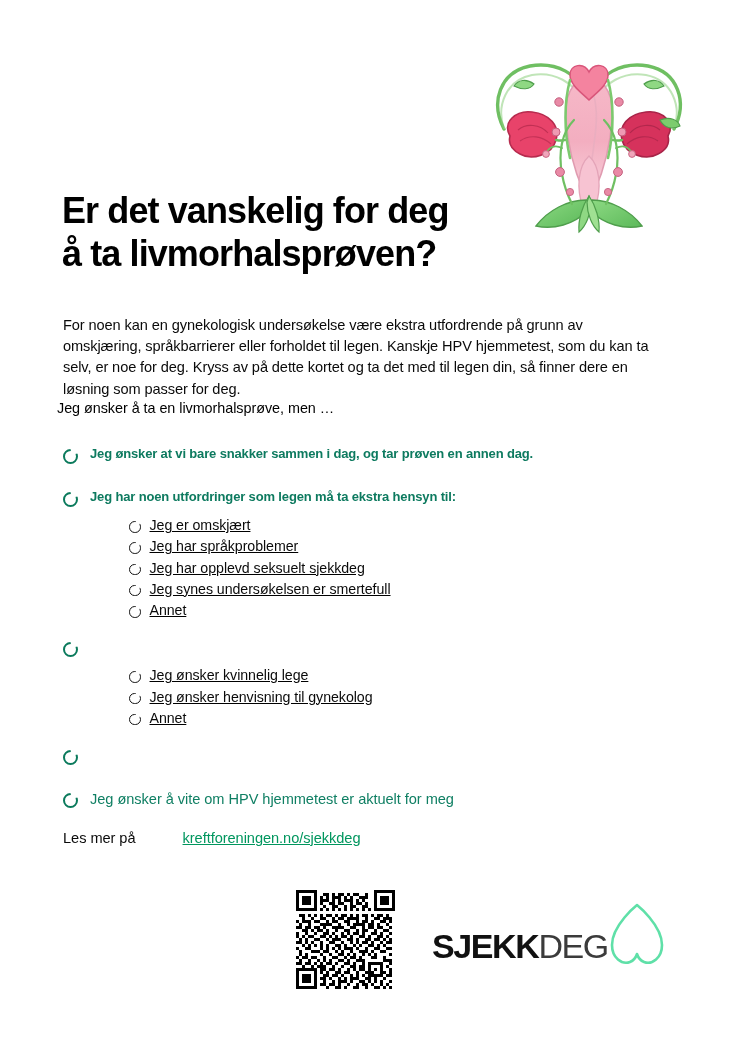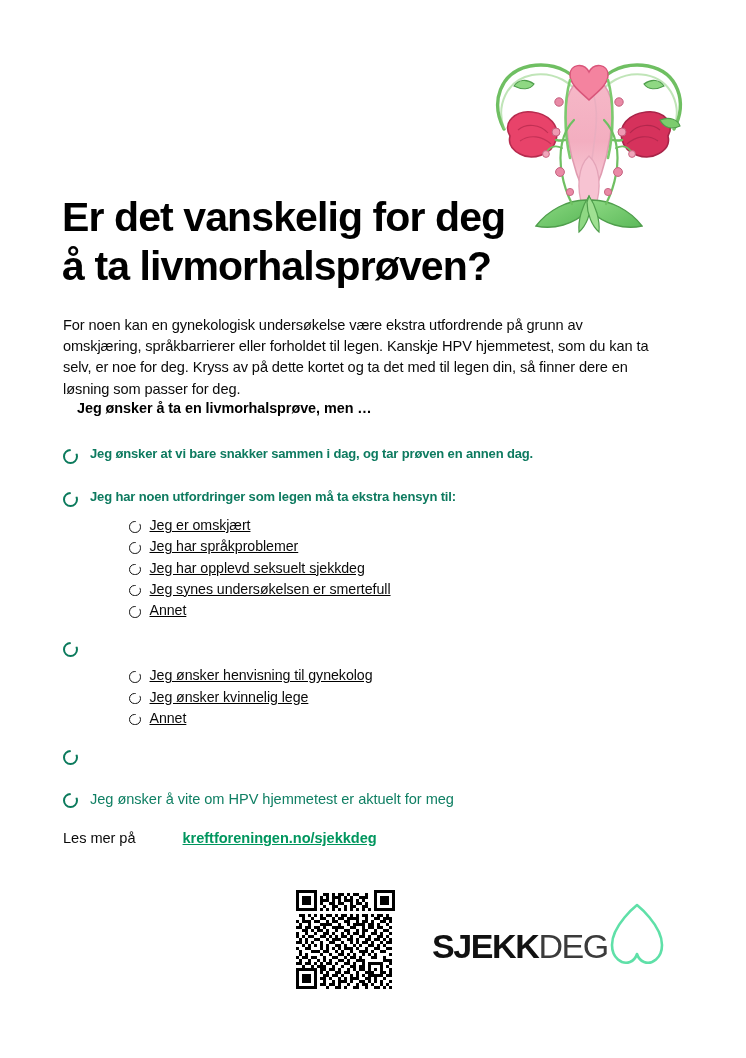--- a/index.html
+++ b/index.html
@@ -43,21 +43,21 @@
   .illustration svg { display: block; width: 100%; height: 100%; }
 
   
   .headline {
     position: absolute;
     left: 62px;
     top: 166px;
     width: 520px;
     font-family: "Liberation Sans", sans-serif;
     font-weight: bold;
-    font-size: 41px;
+    font-size: 36px;
     line-height: 1.18;
     letter-spacing: -0.9px;
     color: #000000;
   }
   .headline .l2 { display: block; }
 
   
   .intro {
     position: absolute;
     left: 63px;
@@ -65,24 +65,24 @@
     width: 594px;
     font-size: 14.6px;
     line-height: 1.47;
     color: #0a0a0a;
     letter-spacing: -0.1px;
   }
 
   
   .leadin {
     position: absolute;
-    left: 77px;
+    left: 57px;
     top: 400px;
     font-size: 14.4px;
-    font-weight: bold;
+    font-weight: normal;
     color: #000000;
     letter-spacing: -0.05px;
   }
 
   
   .checklist {
     position: absolute;
     left: 63px;
     top: 446px;
     width: 620px;
@@ -170,21 +170,21 @@
   
   .readmore {
     position: absolute;
     left: 63px;
     top: 830px;
     font-size: 14.6px;
     color: #0a0a0a;
     letter-spacing: -0.05px;
   }
   .readmore .url {
-    font-weight: bold;
+    font-weight: normal;
     color: #00965e;
     padding-left: 43px;
   }
 
   
   .qr {
     position: absolute;
     left: 296px;
     top: 890px;
     width: 99px;
@@ -355,25 +355,25 @@
 
     <div class="grp-gap"></div>
 
     <div class="grp">
       <div class="row main tight">
         <span class="bullet green"></span>
       </div>
       <div class="sublist">
         <div class="row sub">
           <span class="bullet black"></span>
-          <span class="lbl-black">Jeg ønsker henvisning til gynekolog</span>
+          <span class="lbl-black">Jeg ønsker kvinnelig lege</span>
         </div>
         <div class="row sub">
           <span class="bullet black"></span>
-          <span class="lbl-black">Jeg ønsker kvinnelig lege</span>
+          <span class="lbl-black">Jeg ønsker henvisning til gynekolog</span>
         </div>
         <div class="row sub">
           <span class="bullet black"></span>
           <span class="lbl-black">Annet</span>
         </div>
       </div>
     </div>
 
     <div class="grp-gap"></div>
 

